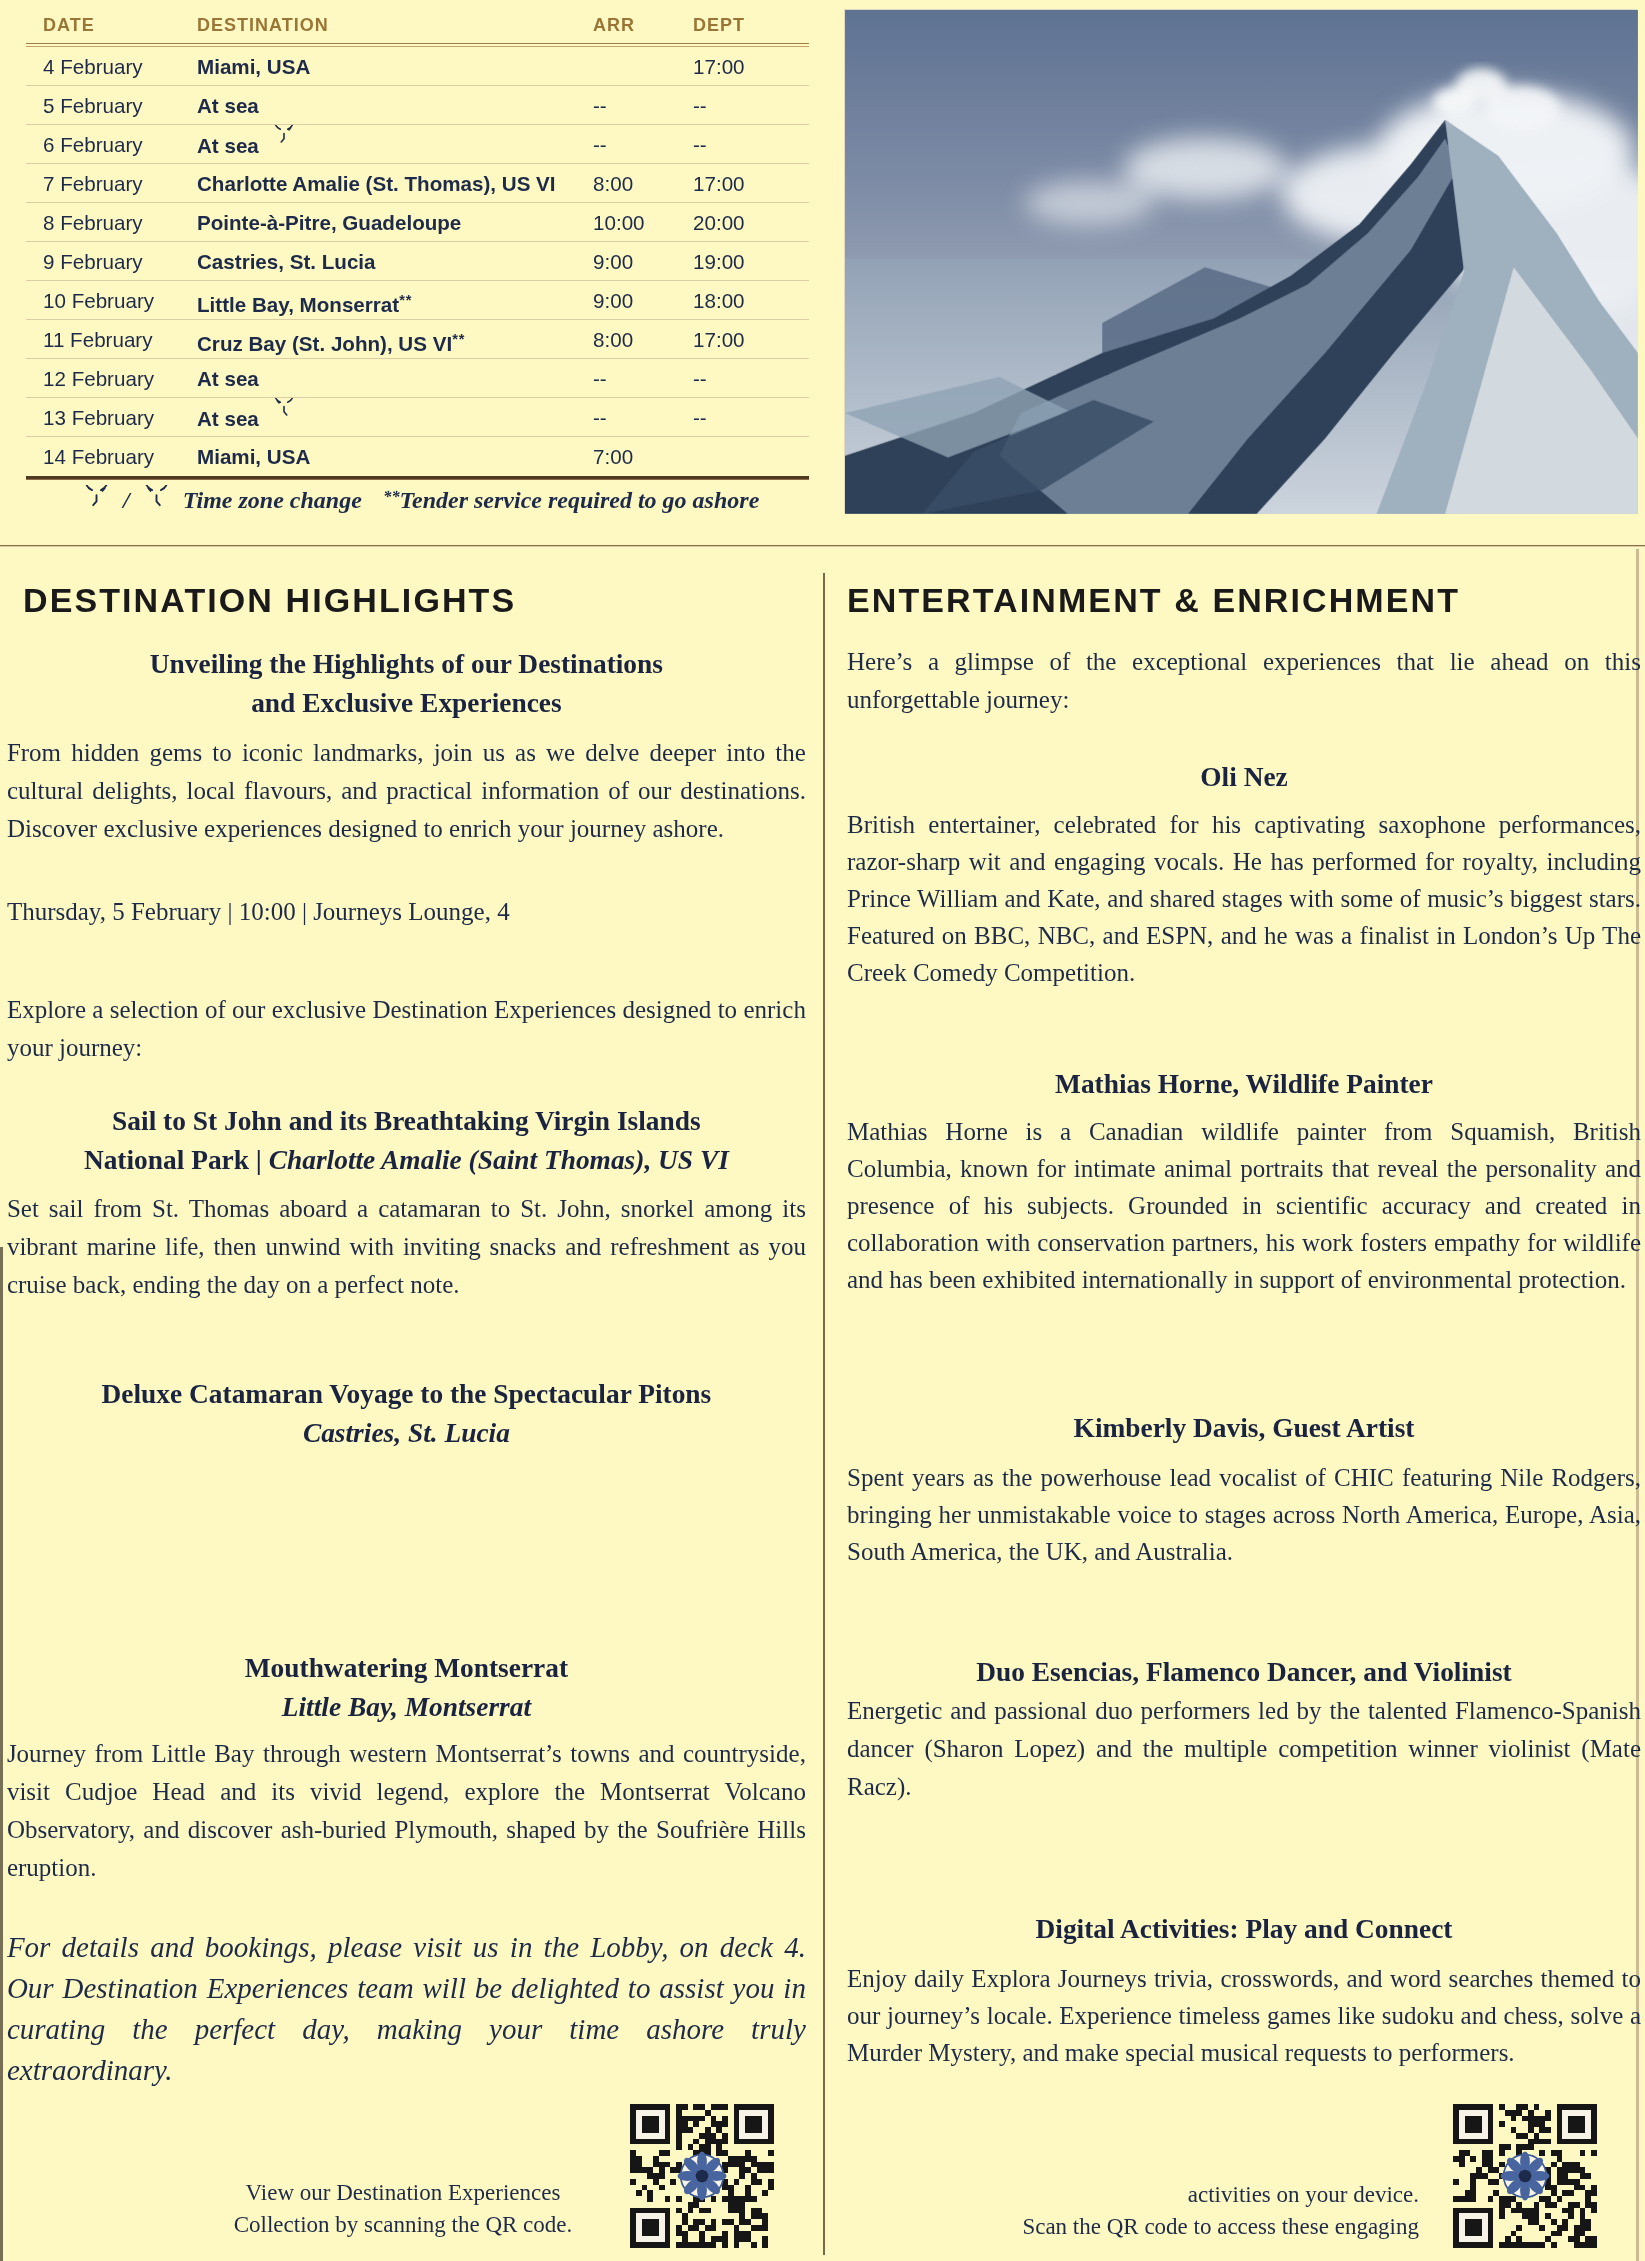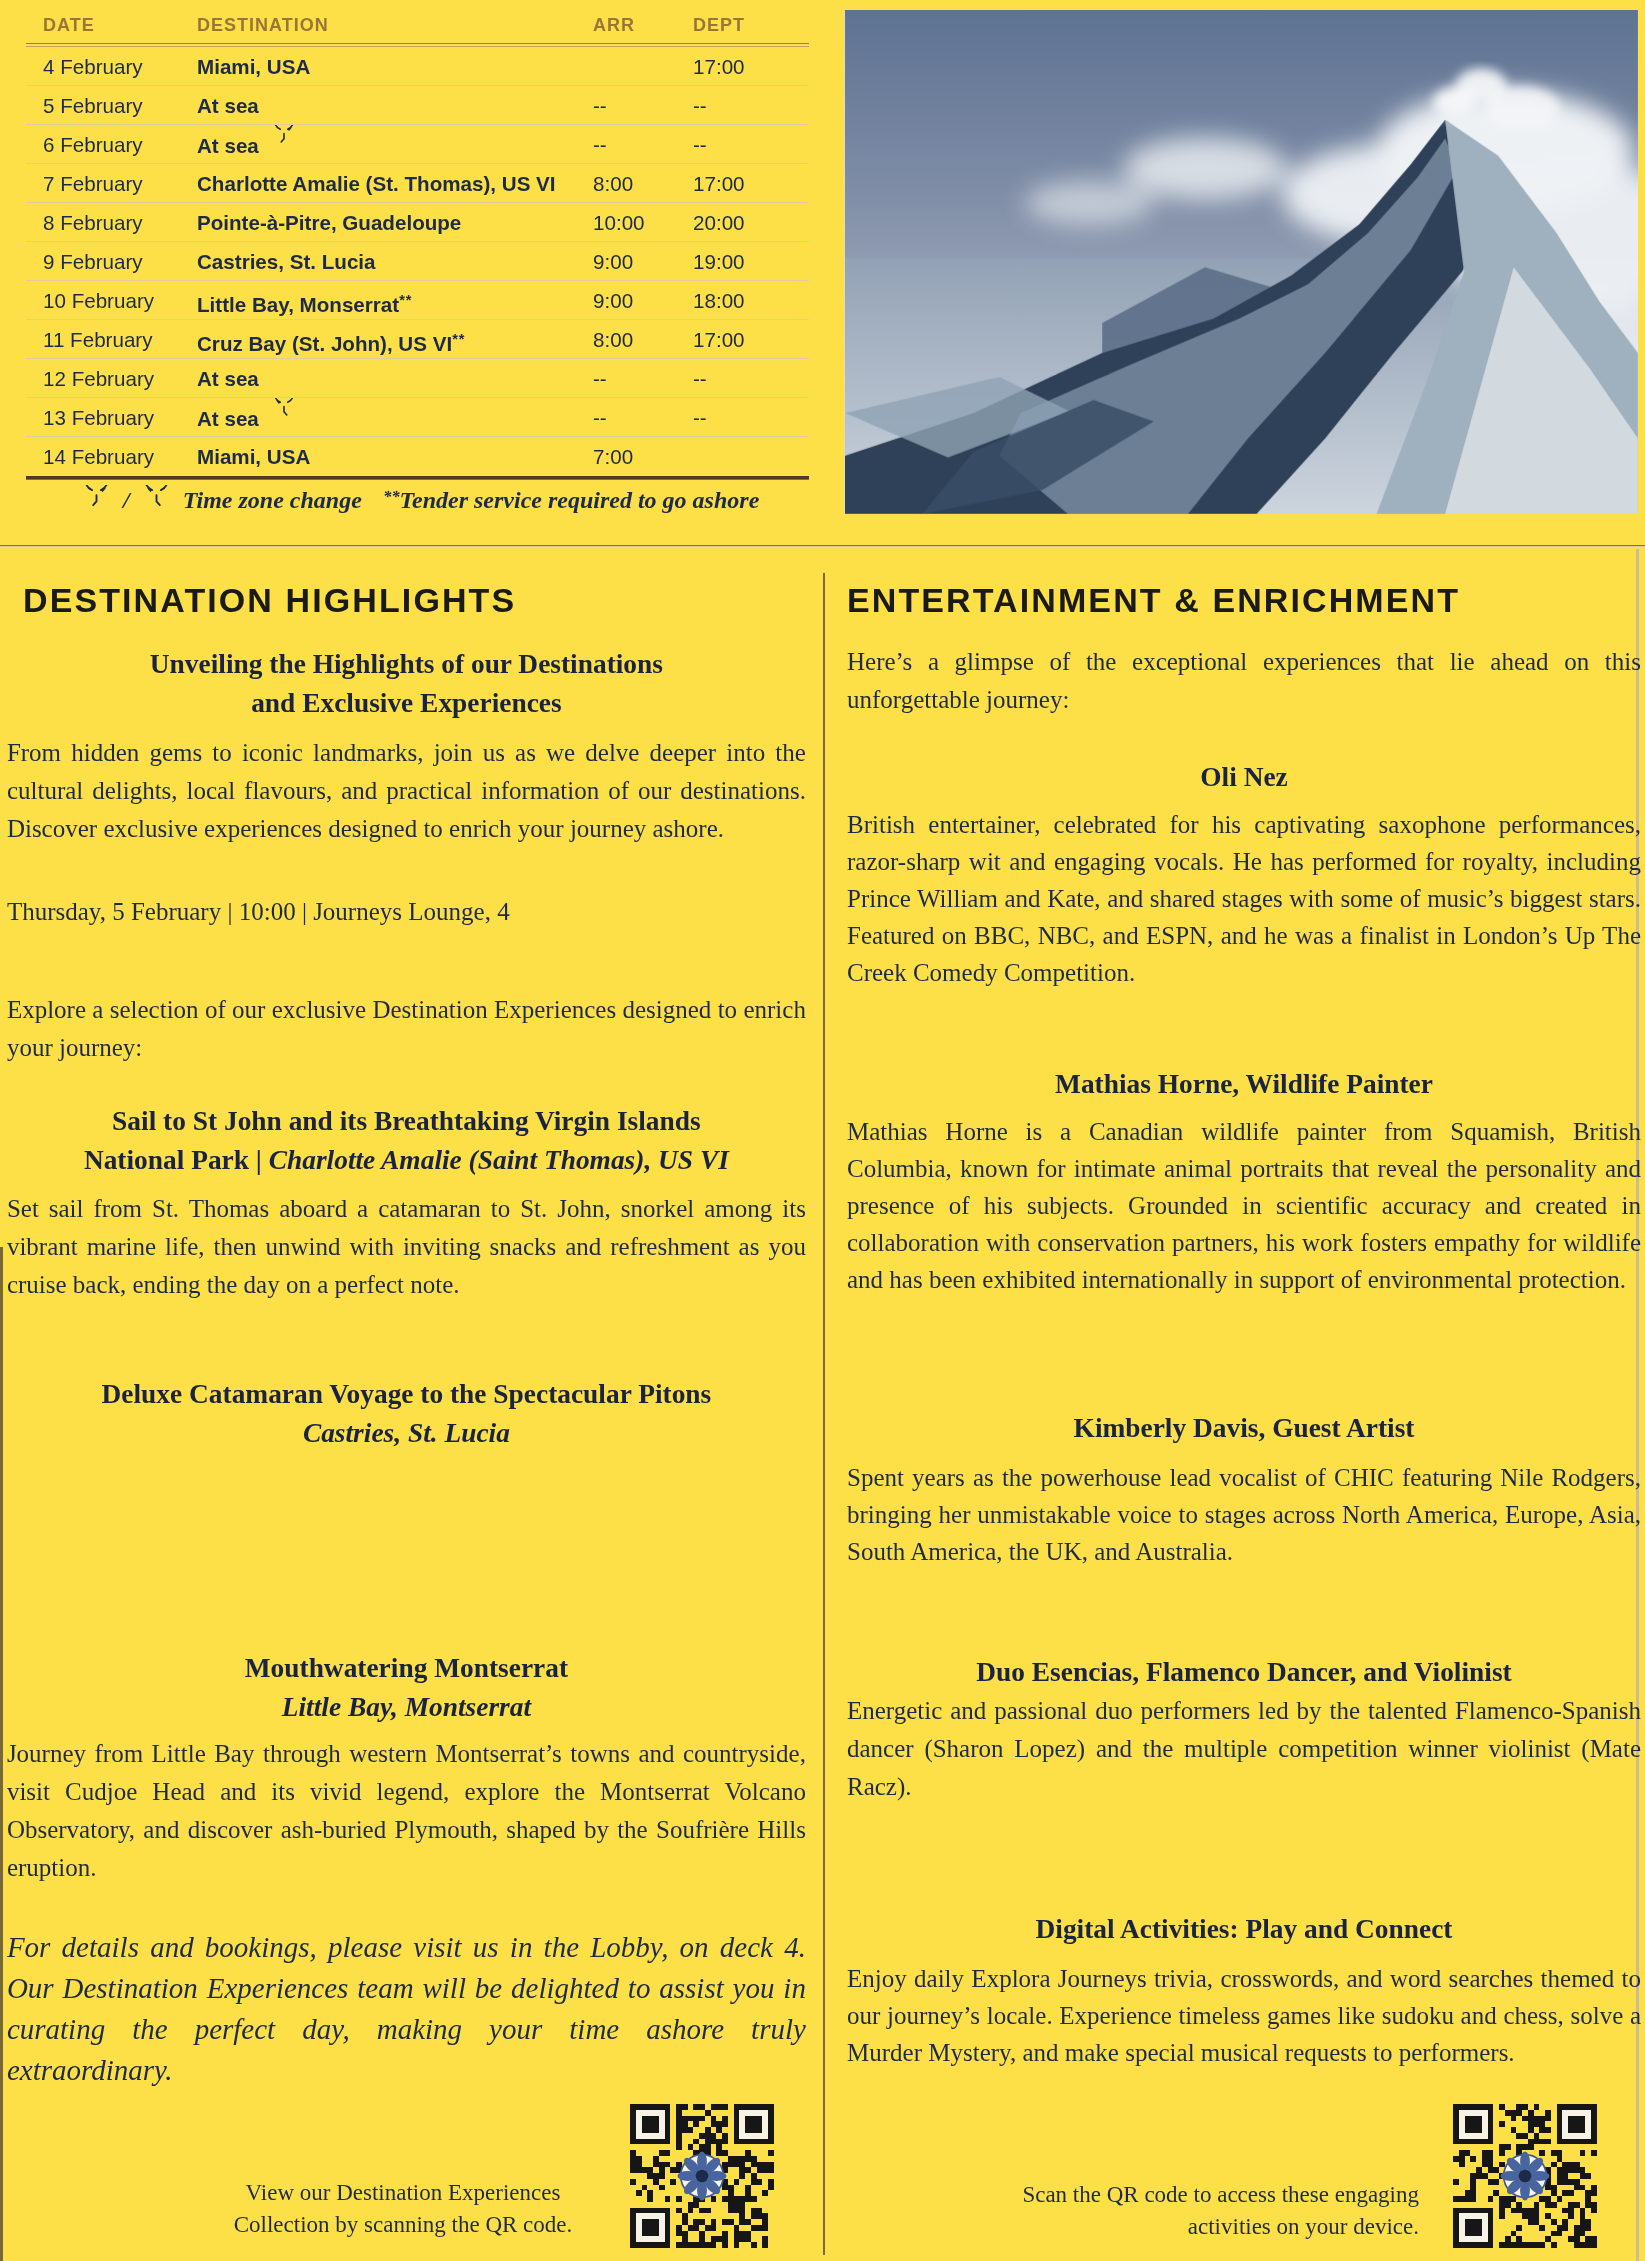--- a/index.html
+++ b/index.html
@@ -1,17 +1,17 @@
 <!DOCTYPE html>
 <html style="font-size:13.7px"><head>
 <meta charset="utf-8">
 <style>
   *{margin:0;padding:0;box-sizing:border-box}
   html,body{background:#e8e2d2}
-  #page{position:relative;width:1646px;height:2261px;background:#fde047;overflow:hidden;
+  #page{position:relative;width:1646px;height:2261px;background:#fef9c3;overflow:hidden;
         font-family:"Liberation Serif",serif;color:#1d2a49}
   .abs{position:absolute}
 
   
   #itinerary{left:26px;top:6.9px;width:783px}
   .thead{position:relative;height:36px;font-family:"Liberation Sans",sans-serif;
          font-weight:700;font-size:18px;letter-spacing:1px;color:#9a7636;line-height:36px}
   .dbl{height:4.3px;border-top:1.7px solid #9f7c44;border-bottom:0.9px solid #c2a168}
   .trow{position:relative;height:39px;border-bottom:0.9px solid #ddcca4;
         font-family:"Liberation Sans",sans-serif;font-size:20.6px;line-height:39px;color:#1d2a49}
@@ -479,22 +479,22 @@
   <div class="abs serif-h" style="left:847px;top:1409px;width:794px">Kimberly Davis, Guest Artist</div>
   <div class="abs jtext" style="left:847px;top:1459px;width:794px;line-height:37px">Spent years as the powerhouse lead vocalist of CHIC featuring Nile Rodgers, bringing her unmistakable voice to stages across North America, Europe, Asia, South America, the UK, and Australia.</div>
 
   <div class="abs serif-h" style="left:847px;top:1653px;width:794px">Duo Esencias, Flamenco Dancer, and Violinist</div>
   <div class="abs jtext" style="left:847px;top:1692px;width:794px">Energetic and passional duo performers led by the talented Flamenco-Spanish dancer (Sharon Lopez) and the multiple competition winner violinist (Mate Racz).</div>
 
   <div class="abs serif-h" style="left:847px;top:1910px;width:794px">Digital Activities: Play and Connect</div>
   <div class="abs jtext" style="left:847px;top:1960px;width:794px;line-height:37px">Enjoy daily Explora Journeys trivia, crosswords, and word searches themed to our journey’s locale. Experience timeless games like sudoku and chess, solve a Murder Mystery, and make special musical requests to performers.</div>
 
   <div class="abs caption" style="left:857px;top:2179px;width:562px;text-align:right">
+    <div>activities on your device.</div>
     <div>Scan the QR code to access these engaging</div>
-    <div>activities on your device.</div>
   </div>
   <div class="abs qr" style="left:1453px;top:2104px"><svg viewBox="0 0 25 25" width="100%" height="100%" shape-rendering="crispEdges">
         <g fill="#161616">
           <rect x="8" y="0" width="1" height="1"></rect>
           <rect x="11" y="0" width="1" height="1"></rect>
           <rect x="12" y="0" width="1" height="1"></rect>
           <rect x="14" y="0" width="1" height="1"></rect>
           <rect x="9" y="1" width="1" height="1"></rect>
           <rect x="10" y="1" width="1" height="1"></rect>
           <rect x="11" y="1" width="1" height="1"></rect>

